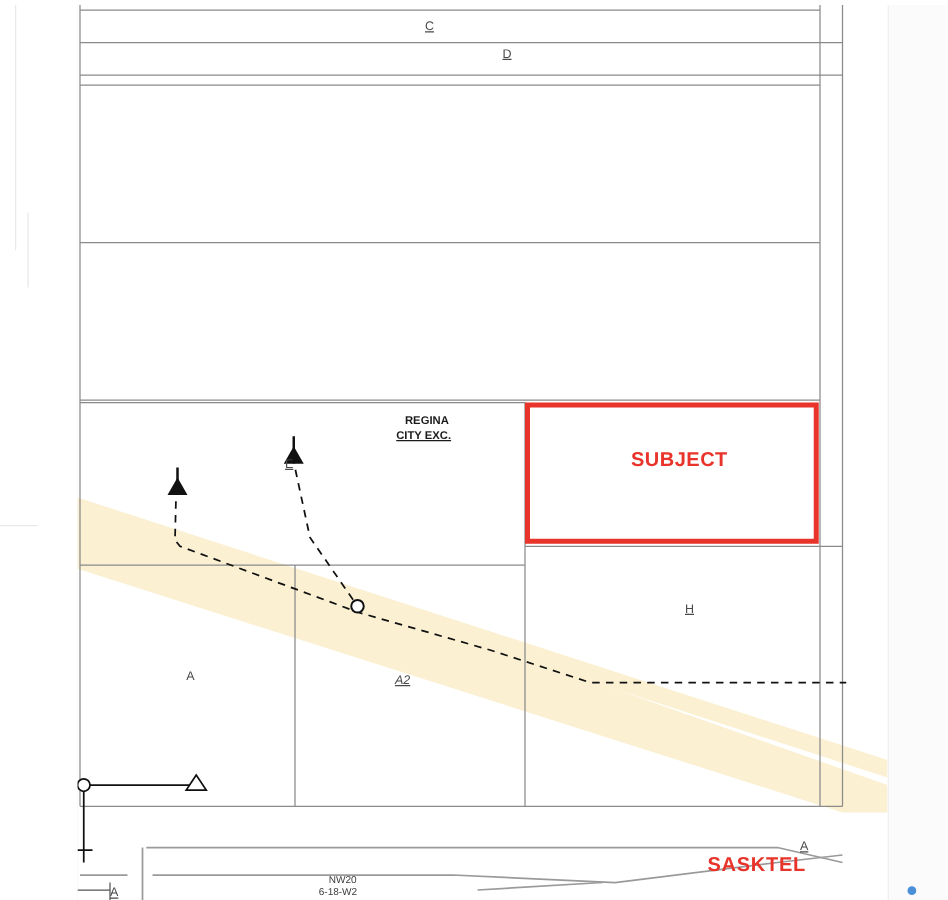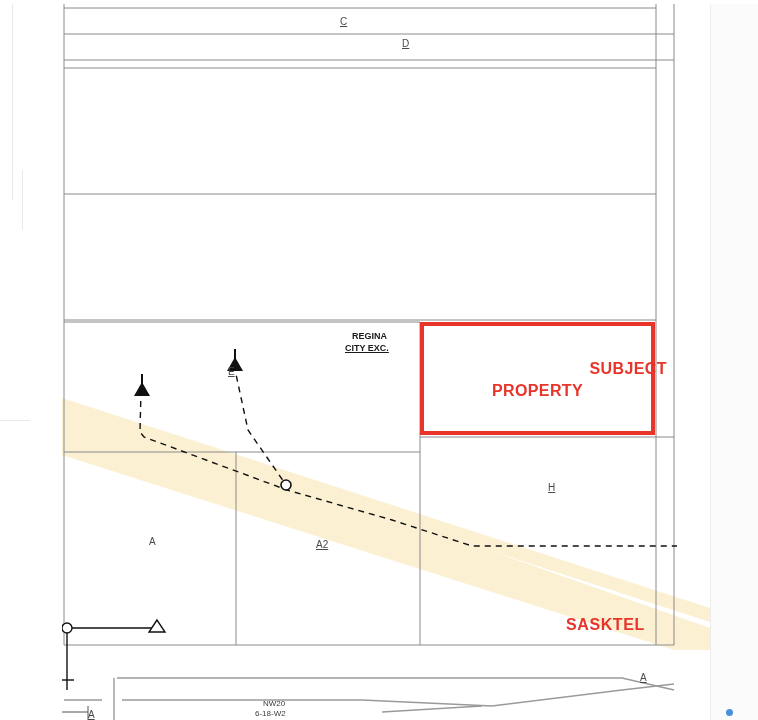--- a/index.html
+++ b/index.html
@@ -72,21 +72,20 @@
     white-space: nowrap;
   }
   .regina-exc {
     position: absolute;
     font-size: 9px;
     font-weight: bold;
     color: #1a1a1a;
     text-align: center;
     line-height: 11px;
     white-space: nowrap;
-    margin-left: 28px;
   }
   .subject-box {
     position: absolute;
     border: 4px solid #e8342a;
     background: transparent;
     box-sizing: border-box;
   }
   .subject-text {
     position: absolute;
     color: #e8342a;
@@ -202,32 +201,31 @@
         <path d="M 26,706 L 26,720"></path>
         <path d="M 0,712 L 26,712"></path>
       </g>
     </svg>
 
     <div class="lbl u" style="left:278px; top:16px;">C</div>
     <div class="lbl u" style="left:340px; top:38px;">D</div>
     <div class="lbl u" style="left:166px; top:366px;">E</div>
     <div class="lbl u" style="left:486px; top:482px;">H</div>
     <div class="lbl" style="left:87px; top:536px;">A</div>
-    <div class="lbl u" style="left:254px; top:539px;">A2</div>
+    <div class="lbl u" style="left:254px; top:539px;font-style:italic;">A2</div>
     <div class="lbl u" style="left:578px; top:672px;">A</div>
     <div class="lbl u" style="left:26px; top:709px;">A</div>
 
     <div class="regina-exc" style="left:262px; top:331px;">REGINA</div>
     <div class="regina-exc" style="left:255px; top:343px;text-decoration:underline;">CITY EXC.</div>
 
     <div class="lbl-small" style="left:201px; top:699px;">NW20</div>
     <div class="lbl-small" style="left:193px; top:709px;">6-18-W2</div>
 
     <div class="subject-box" style="left:358px; top:322px; width:235px; height:113px;"></div>
-    <div class="subject-text" style="left:358px; top:358px; width:247px;text-align:right;">SUBJECT</div>
-    <div class="subject-text" style="left:358px; top:380px; width:235px;">PROPERTY</div>
-
-    <div class="sasktel-text" style="left:504px; top:616px;">SASKTEL</div>
+    <div class="subject-text" style="left:358px; top:358px; width:247px;">SUBJECT</div>
+
+    <div class="sasktel-text" style="left:504px; top:684px;">SASKTEL</div>
 
   </div>
 
   <div class="top-strip"></div>
 </div>
 
 </body></html>

